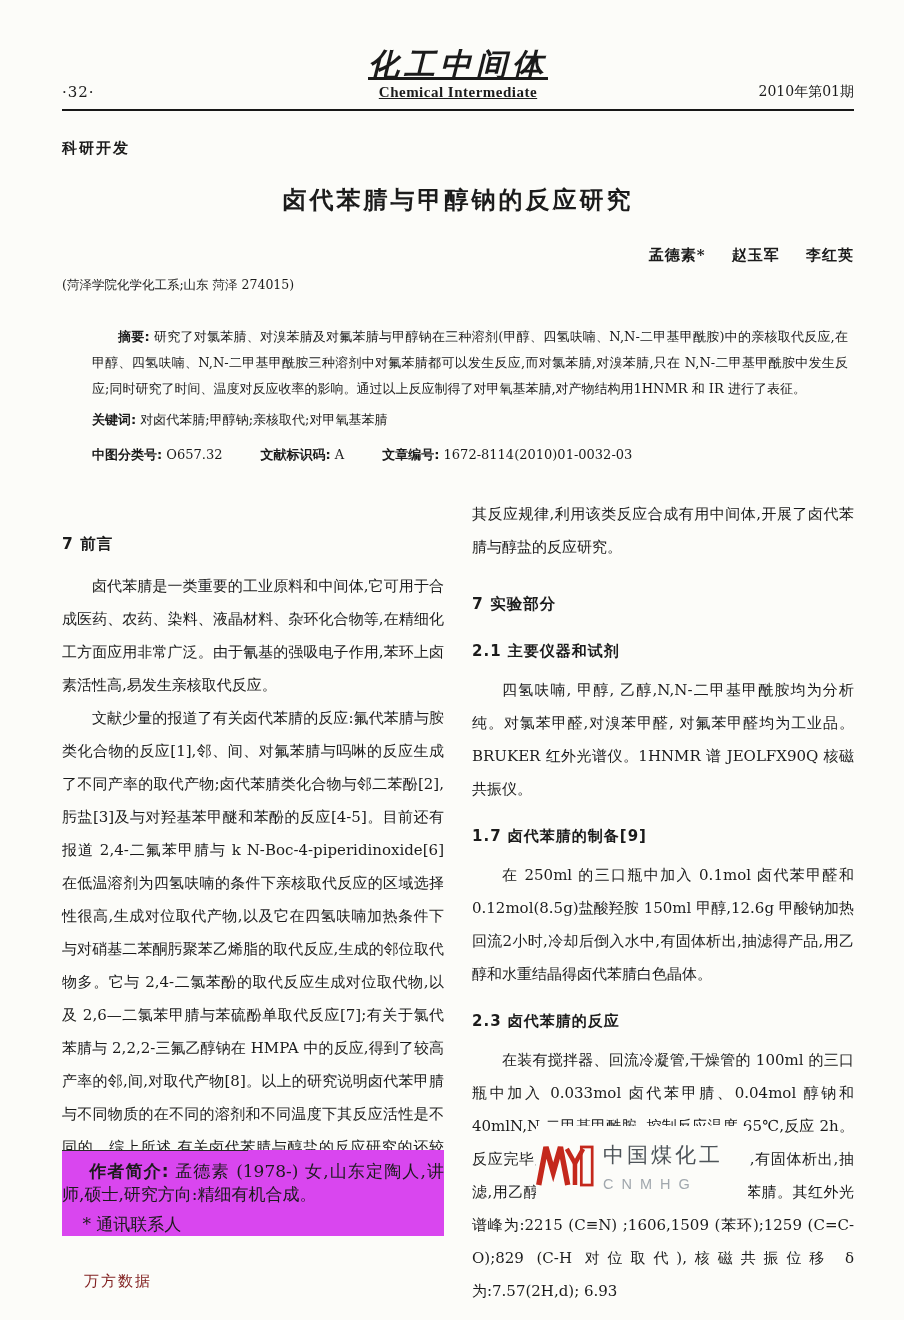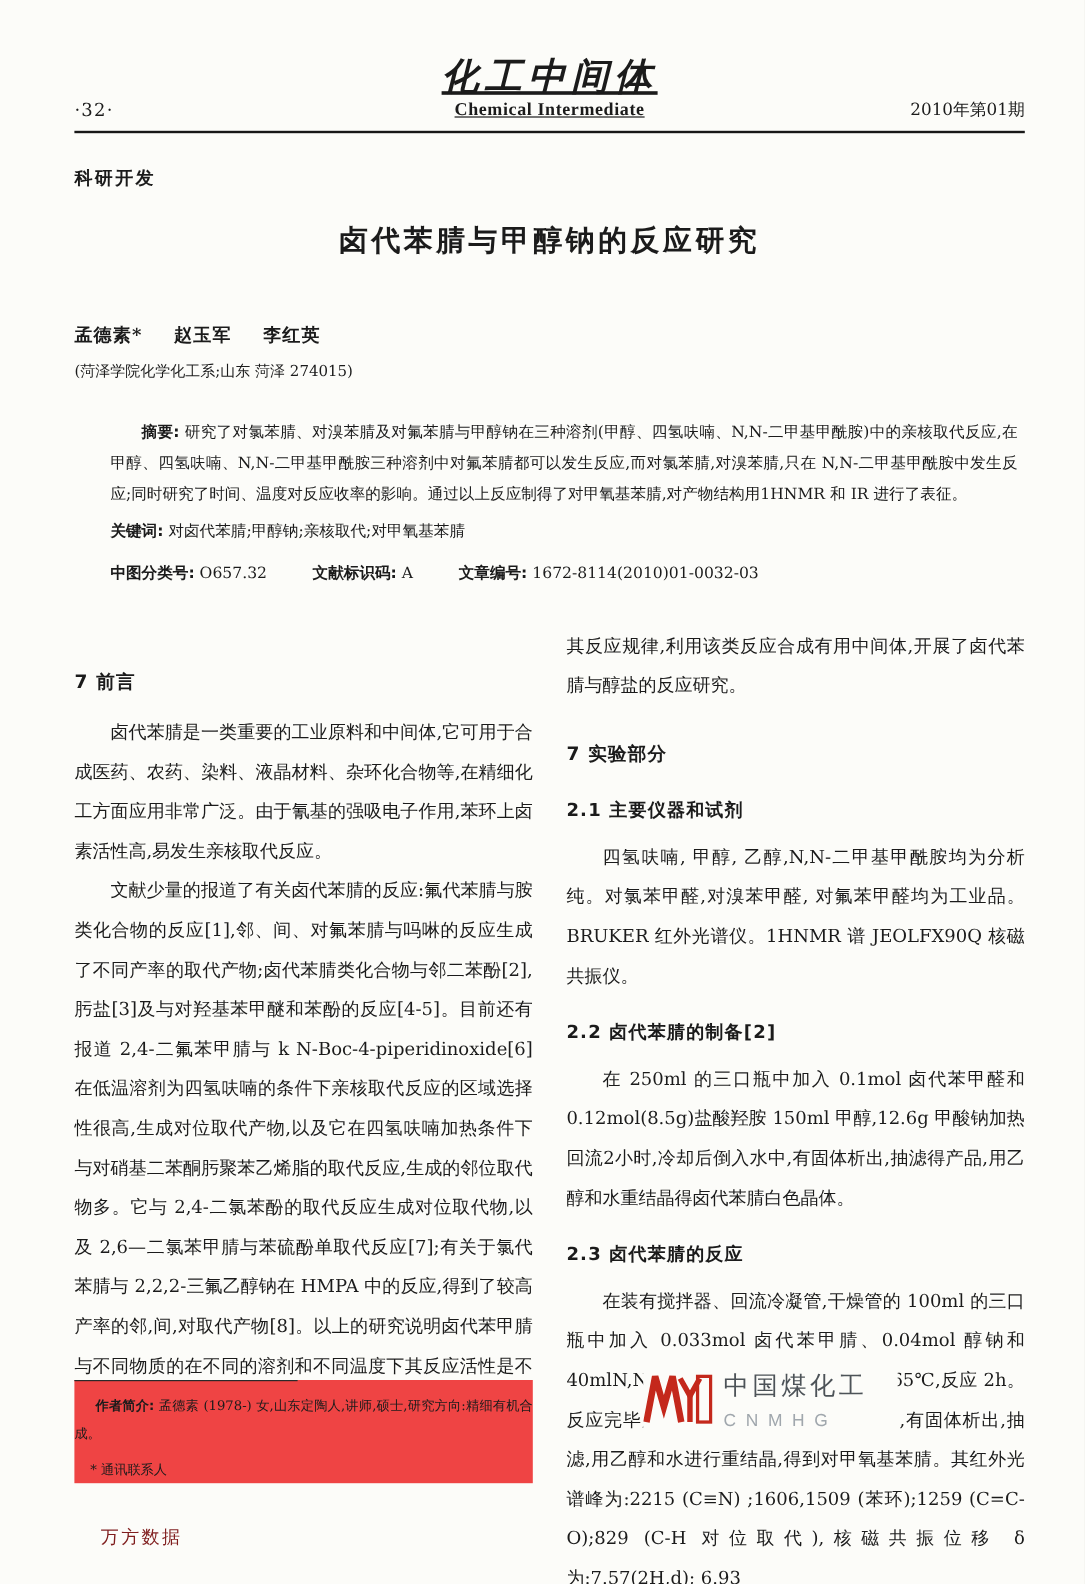--- a/index.html
+++ b/index.html
@@ -24,21 +24,21 @@
   
   .section-label{
     margin-top:28px;font-family:"DejaVu Sans","Liberation Sans",sans-serif;
     font-weight:bold;font-size:15px;letter-spacing:2px;
   }
   .article-title{
     margin-top:26px;text-align:center;
     font-family:"DejaVu Sans","Liberation Sans",sans-serif;
     font-weight:bold;font-size:24px;letter-spacing:3px;
   }
-  .authors{margin-top:54px;text-align:left;font-size:15px;font-weight:bold;word-spacing:20px;letter-spacing:1px;}
+  .authors{margin-top:30px;text-align:right;font-size:15px;font-weight:bold;word-spacing:20px;letter-spacing:1px;}
   .affiliation{margin-top:12px;text-align:left;font-size:12.5px;}
 
   .meta{margin:30px 6px 0 30px;font-size:13px;line-height:26px;text-align:justify;}
   .meta .lbl{font-family:"DejaVu Sans","Liberation Sans",sans-serif;font-weight:bold;}
   .abstract{margin:0;text-indent:26px;}
   .keywords{margin:5px 0 0 0;}
   .clc-row{margin:9px 0 0 0;}
   .clc-row .gap{margin-right:38px;}
 
   
@@ -50,21 +50,21 @@
     font-family:"DejaVu Sans","Liberation Sans",sans-serif;
     font-weight:bold;font-size:15.5px;text-indent:0;letter-spacing:1px;
   }
   .h-sec{margin:24px 0 9px 0;}
   .h-sub{margin:14px 0 6px 0;font-size:15px;}
   .h-first{margin-top:30px;}
 
   
   .footnote{
     position:absolute;left:62px;top:1150px;width:382px;
-    font-size:11px;line-height:23px;background:#ef4444;text-align:justify;
+    font-size:17px;line-height:23px;background:#d946ef;text-align:justify;
   }
   .fn-rule{width:186px;border-top:1.5px solid #2a2a2a;margin-bottom:9px;}
   .fn-text{margin:0;text-indent:1.6em;}
   .fn-text .lbl{font-family:"DejaVu Sans","Liberation Sans",sans-serif;font-weight:bold;}
   .fn-contact{margin:7px 0 0 0;text-indent:1.2em;}
 
   
   .cnmhg{
     position:absolute;left:536px;top:1126px;width:212px;height:80px;
     background:#fcfcf9;display:flex;align-items:center;gap:9px;
@@ -120,21 +120,21 @@
       <div class="h-sec h-first">7 前言</div>
       <p>卤代苯腈是一类重要的工业原料和中间体,它可用于合成医药、农药、染料、液晶材料、杂环化合物等,在精细化工方面应用非常广泛。由于氰基的强吸电子作用,苯环上卤素活性高,易发生亲核取代反应。</p>
       <p>文献少量的报道了有关卤代苯腈的反应:氟代苯腈与胺类化合物的反应[1],邻、间、对氟苯腈与吗啉的反应生成了不同产率的取代产物;卤代苯腈类化合物与邻二苯酚[2],肟盐[3]及与对羟基苯甲醚和苯酚的反应[4-5]。目前还有报道 2,4-二氟苯甲腈与 k N-Boc-4-piperidinoxide[6]在低温溶剂为四氢呋喃的条件下亲核取代反应的区域选择性很高,生成对位取代产物,以及它在四氢呋喃加热条件下与对硝基二苯酮肟聚苯乙烯脂的取代反应,生成的邻位取代物多。它与 2,4-二氯苯酚的取代反应生成对位取代物,以及 2,6—二氯苯甲腈与苯硫酚单取代反应[7];有关于氯代苯腈与 2,2,2-三氟乙醇钠在 HMPA 中的反应,得到了较高产率的邻,间,对取代产物[8]。以上的研究说明卤代苯甲腈与不同物质的在不同的溶剂和不同温度下其反应活性是不同的。综上所述,有关卤代苯腈与醇盐的反应研究的还较少,为了进一步了解</p>
     </div>
 
     <div class="col">
       <p class="noindent">其反应规律,利用该类反应合成有用中间体,开展了卤代苯腈与醇盐的反应研究。</p>
       <div class="h-sec">7 实验部分</div>
       <div class="h-sub">2.1 主要仪器和试剂</div>
       <p>四氢呋喃, 甲醇, 乙醇,N,N-二甲基甲酰胺均为分析纯。对氯苯甲醛,对溴苯甲醛, 对氟苯甲醛均为工业品。BRUKER 红外光谱仪。1HNMR 谱 JEOLFX90Q 核磁共振仪。</p>
-      <div class="h-sub">2.2 卤代苯腈的制备[2]</div>
+      <div class="h-sub">1.7 卤代苯腈的制备[9]</div>
       <p>在 250ml 的三口瓶中加入 0.1mol 卤代苯甲醛和 0.12mol(8.5g)盐酸羟胺 150ml 甲醇,12.6g 甲酸钠加热回流2小时,冷却后倒入水中,有固体析出,抽滤得产品,用乙醇和水重结晶得卤代苯腈白色晶体。</p>
       <div class="h-sub">2.3 卤代苯腈的反应</div>
       <p>在装有搅拌器、回流冷凝管,干燥管的 100ml 的三口瓶中加入 0.033mol 卤代苯甲腈、0.04mol 醇钠和 40mlN,N-二甲基甲酰胺, 控制反应温度 65℃,反应 2h。反应完毕后,将溶剂蒸出,剩余物倒入水中,有固体析出,抽滤,用乙醇和水进行重结晶,得到对甲氧基苯腈。其红外光谱峰为:2215 (C≡N) ;1606,1509 (苯环);1259 (C=C-O);829 (C-H 对位取代),核磁共振位移 δ 为:7.57(2H,d); 6.93</p>
       <div class="h-sec">3 结果与讨论</div>
       <div class="h-sub">3.1 不同溶剂对反应活性的影响</div>
     </div>
 
   </div>
 
   <div class="footnote">

